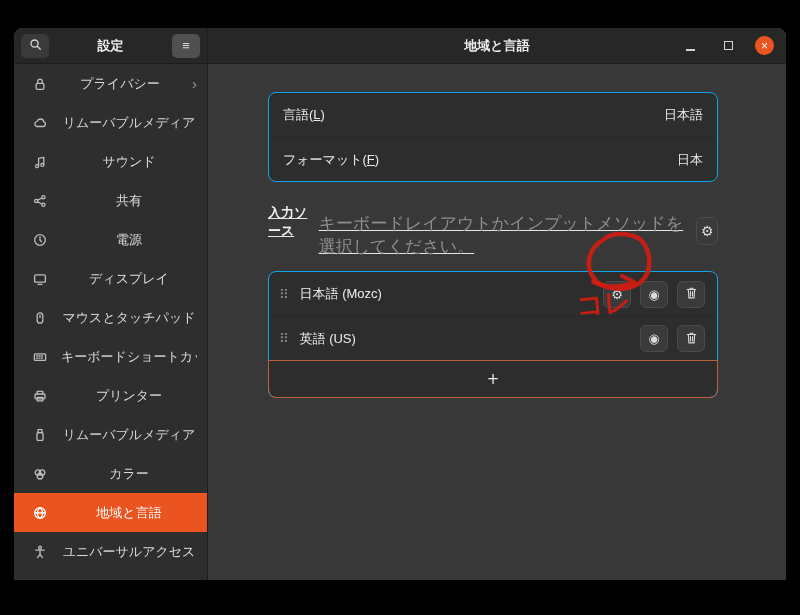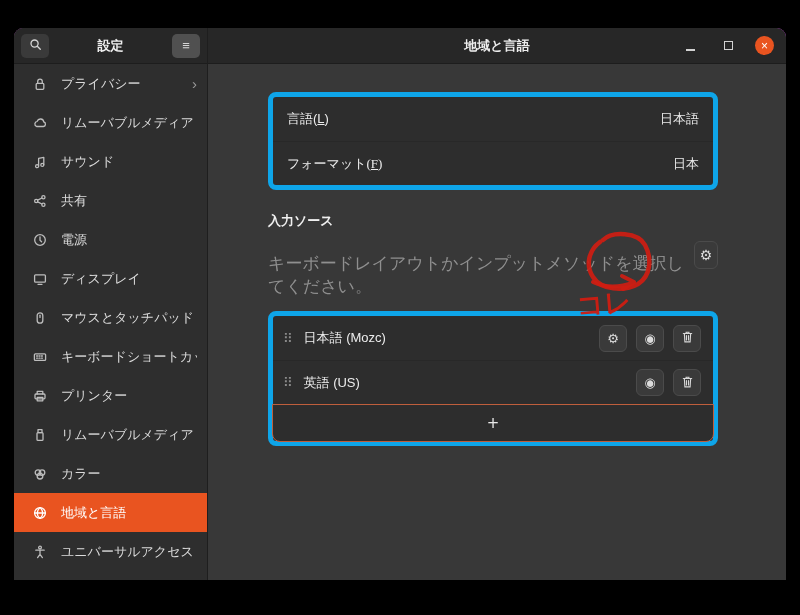--- a/index.html
+++ b/index.html
@@ -28,52 +28,52 @@
   .sidebar-title { font-size:13px; font-weight:bold; color:#eee; }
   .sidebar-list { flex:1; overflow:hidden; }
   .side-item {
     height:39px; display:flex; align-items:center; padding:0 10px 0 18px;
     font-size:13px; color:#dcdcdc; gap:13px;
   }
   .side-item .ic { width:16px; height:16px; flex-shrink:0; display:flex; align-items:center; justify-content:center; }
   .side-item svg { stroke:#bdbdbd; fill:none; stroke-width:1.3; stroke-linecap:round; stroke-linejoin:round; }
   .side-item.selected { background:#E95420; color:#fff; }
   .side-item.selected svg { stroke:#fff; }
-  .side-item .lbl { flex:1; white-space:nowrap; overflow:hidden; }
+  .side-item .lbl { flex:1; white-space:nowrap; overflow:hidden;text-align:center; }
   .side-item .chev { color:#9a9a9a; font-size:15px; }
   
   .main { flex:1; display:flex; flex-direction:column; min-width:0; }
   .main-header {
     height:36px; background:#272727; border-bottom:1px solid #1d1d1d;
     position:relative; display:flex; align-items:center; justify-content:flex-end; padding-right:12px; flex-shrink:0;
   }
   .main-title { position:absolute; left:50%; transform:translateX(-50%); font-size:13px; font-weight:bold; color:#eee; }
   .winctl { display:flex; align-items:center; gap:16px; }
   .ctl-min { width:22px; height:22px; display:flex; align-items:flex-end; justify-content:center; padding-bottom:6px; }
   .ctl-min i { display:block; width:9px; height:2px; background:#d2d2d2; }
   .ctl-max { width:22px; height:22px; display:flex; align-items:center; justify-content:center; }
   .ctl-max i { display:block; width:9px; height:9px; border:1.5px solid #d2d2d2; }
   .ctl-close {
     width:19px; height:19px; border-radius:50%; background:#E95420;
     display:flex; align-items:center; justify-content:center; color:#fff; font-size:12px; line-height:1;
   }
   .main-content { flex:1; background:#383838; padding:28px 0 0 60px; }
   .card {
-    width:450px; background:#2d2d2d; border:5px solid #0ea5e9; border-radius:8px;
+    width:450px; background:#2d2d2d; border:1px solid #0ea5e9; border-radius:8px;
   }
   .lang-row {
     height:44px; display:flex; align-items:center; justify-content:space-between;
     padding:0 14px; font-size:13px; color:#ededed;
   }
-  .lang-row + .lang-row { border-top:1px solid #282828;font-family:Liberation Serif, serif; }
+  .lang-row + .lang-row { border-top:1px solid #282828; }
   .lang-row .val { color:#e8e8e8; }
   .mnem { text-decoration:underline; }
   
   .section-head { width:450px; margin-top:22px; display:flex; align-items:center; justify-content:space-between; }
-  .section-titles { display:flex; flex-direction:column; gap:14px; }
+  .section-titles { display:flex; gap:3px;text-decoration:underline; }
   .section-title { font-size:13px; font-weight:bold; color:#f0f0f0; }
   .section-desc { font-size:17px; color:#8f8f8f;margin-top:8px; }
   .icon-btn {
     width:29px; height:28px; background:#3a3a3a; border:1px solid #4b4b4b; border-radius:6px;
     display:flex; align-items:center; justify-content:center; color:#dcdcdc;
     font-family:"DejaVu Sans",sans-serif; font-size:14px; line-height:1;
   }
   
   .sources-card { margin-top:13px; border-radius:8px; }
   .src-row { height:44px; display:flex; align-items:center; padding:0 12px 0 10px; }

